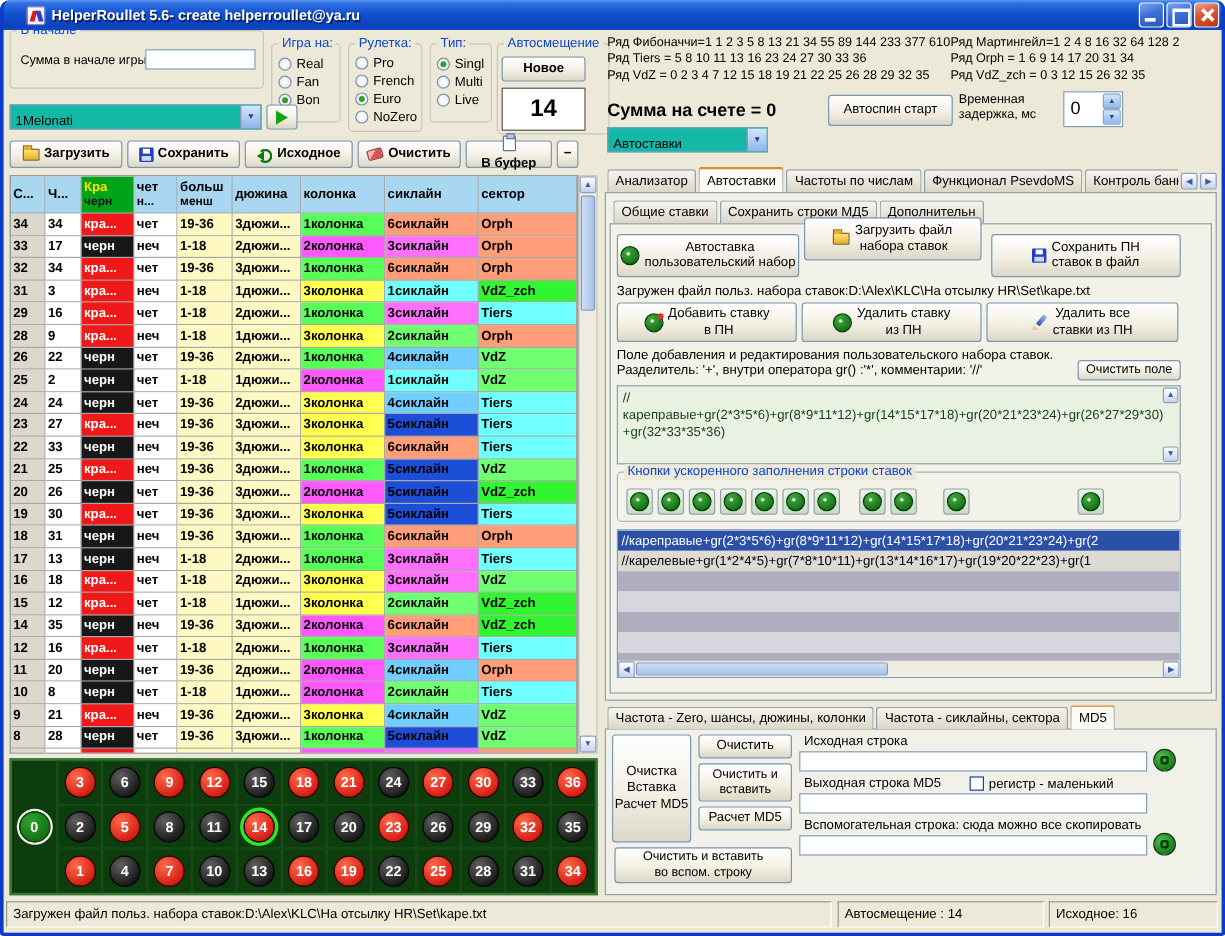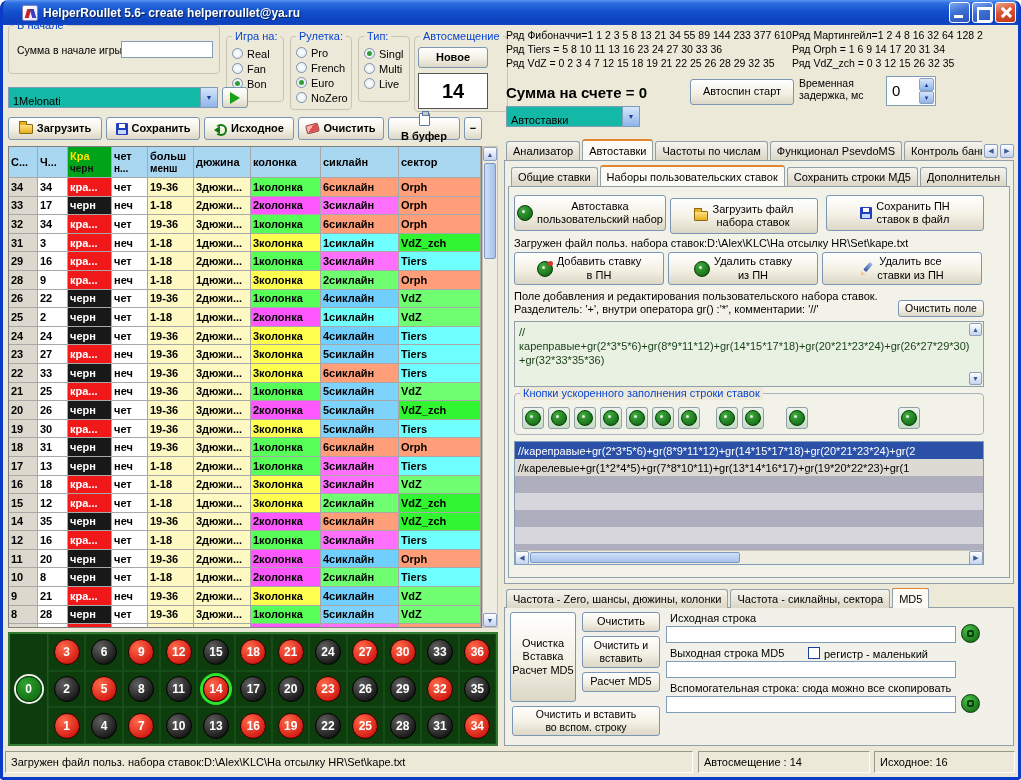--- a/index.html
+++ b/index.html
@@ -55,21 +55,21 @@
 .trow{display:flex;height:18.6px}
 .tcell{display:flex;align-items:center;padding-left:2px;border-right:1px solid #A8A8A8;border-bottom:1px solid #A8A8A8;font-weight:bold;font-size:11px;overflow:hidden;white-space:nowrap}
 .th{background:#A9D7F2;flex-direction:column;justify-content:center;align-items:flex-start}
 .th .h1{font-size:11px;line-height:13px}.th .h2{font-size:10px;line-height:12px}
 .thkra{background:#00A418}.thkra .h1{color:#FFE000}.thkra .h2{color:#111}
 .w0{width:29px}.w1{width:30px}.w2{width:44px}.w3{width:36px}.w4{width:46px}.w5{width:57px}.w6{width:70px}.w7{width:78px}.w8{flex:1}
 .c-gray{background:#DCD8CE}.c-white{background:#FFF}
 .c-red{background:#F01818;color:#FFF}.c-blk{background:#181818;color:#FFF}
 .c-sal{background:#fef9c3}
 .c-k1{background:#58FF58}.c-k2{background:#FF58FF}.c-k3{background:#FFFF50}
-.c-x1{background:#70FFFF}.c-x2{background:#70FF70}.c-x3{background:#FF70FF}.c-x4{background:#70CFFF}.c-x5{background:#7dd3fc}.c-x6{background:#FF9E78}
+.c-x1{background:#70FFFF}.c-x2{background:#70FF70}.c-x3{background:#FF70FF}.c-x4{background:#70CFFF}.c-x5{background:#1d4ed8}.c-x6{background:#FF9E78}
 .c-orph{background:#FF9E78}.c-tiers{background:#70FFFF}.c-vdz{background:#70FF70}.c-vdzzch{background:#30F530}
 .sb{position:absolute;background:#EFEDE2;border:1px solid #C6C2B2}
 .sbtn{position:absolute;width:14px;height:14px;background:linear-gradient(#FDFEFF,#C6D3EE);border:1px solid #8CA0C0;border-radius:2px;display:flex;align-items:center;justify-content:center;color:#3A5C94}
 .sbtn::before{font-size:7px}
 .sbtn.up::before{content:"▲"}.sbtn.dn::before{content:"▼"}.sbtn.lf::before{content:"◀"}.sbtn.rt::before{content:"▶"}
 .sthumb{position:absolute;background:linear-gradient(90deg,#CFE0F8,#A6C1EA);border:1px solid #8098C0;border-radius:2px}
 .sthumb.h{background:linear-gradient(180deg,#CFE0F8,#A6C1EA)}
 #board{position:absolute;left:8px;top:632px;width:490px;height:114px;background:#0D3D0D;border:2px solid #337A33;display:flex;z-index:2}
 #zerocell{width:38px;display:flex;align-items:center;justify-content:center;border-right:1px solid #1C5C1C}
 #numgrid{flex:1;display:grid;grid-template-columns:repeat(12,1fr);grid-template-rows:repeat(3,1fr)}
@@ -699,31 +699,30 @@
       <div class="tab">Анализатор</div>
       <div class="tab active">Автоставки</div>
       <div class="tab">Частоты по числам</div>
       <div class="tab">Функционал PsevdoMS</div>
       <div class="tab">Контроль банкролла</div>
     </div>
   <span class="sbtn lf" style="left:984px;top:144px"></span>
   <span class="sbtn rt" style="left:1000px;top:144px"></span>
   <div class="tabstrip" id="subtabs" style="left:511px;top:165px;width:496px;height:21px">
       <div class="tab">Общие ставки</div>
-      <div class="tab active">Наборы пользовательских ставок</div>
       <div class="tab">Сохранить строки МД5</div>
       <div class="tab">Дополнительн</div>
     </div>
 
   <button class="btn z4" style="left:514px;top:195px;width:152px;height:36px">
       <span class="ico ico-chipbig"></span>
       <span class="blbl">Автоставка
 пользовательский набор</span>
     </button>
-  <button class="btn z4" style="left:670px;top:198px;width:148px;height:36px">
+  <button class="btn z4" style="left:670px;top:181px;width:148px;height:36px">
       <span class="ico ico-folder"></span>
       <span class="blbl">Загрузить файл
 набора ставок</span>
     </button>
   <button class="btn z4" style="left:826px;top:195px;width:158px;height:36px">
       <span class="ico ico-floppy"></span>
       <span class="blbl">Сохранить ПН
 ставок в файл</span>
     </button>
 

